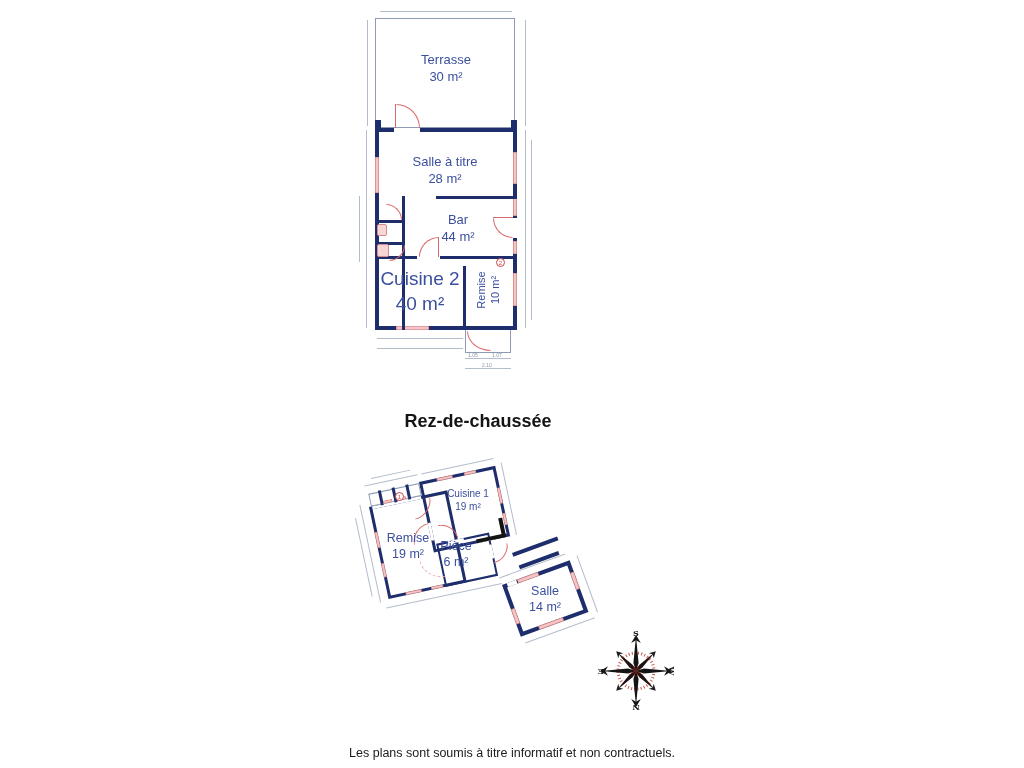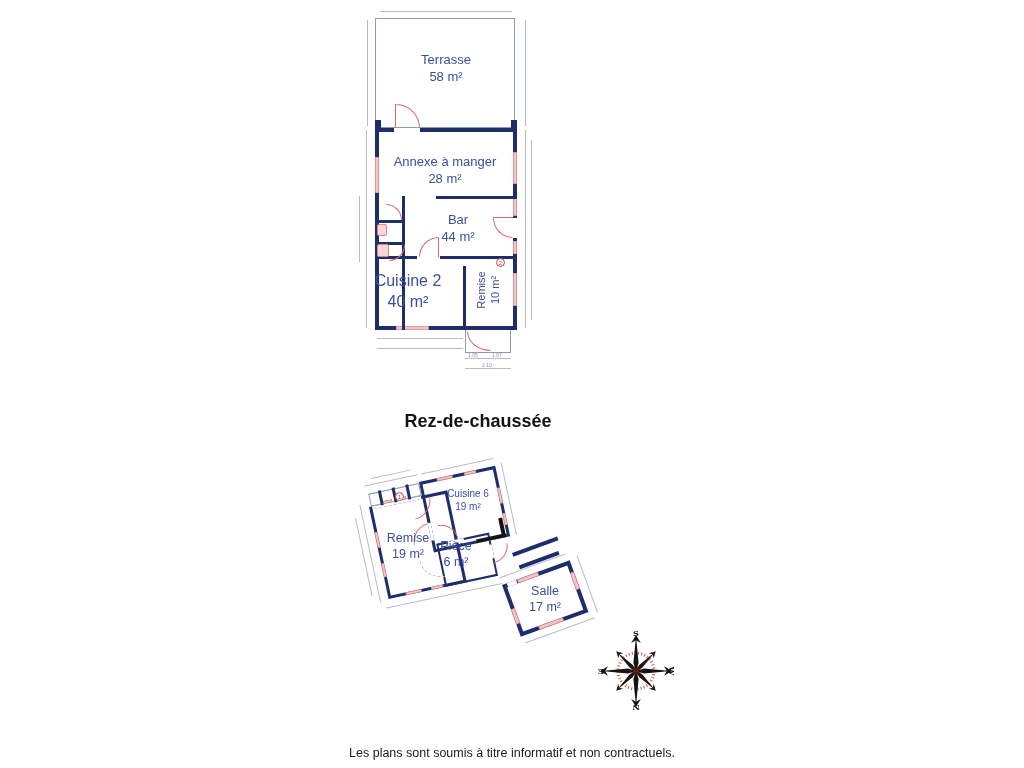--- a/index.html
+++ b/index.html
@@ -89,31 +89,31 @@
   <div class="dimh" style="left:465px;top:358px;width:46px;"></div>
   <div class="dimh" style="left:465px;top:368px;width:46px;"></div>
   <span class="dimt" style="left:468px;top:353px;">1.05</span>
   <span class="dimt" style="left:492px;top:353px;">1.07</span>
   <span class="dimt" style="left:482px;top:363px;">2.10</span>
 
   <div class="marker" style="left:496px;top:258px;">2</div>
 
   <div class="lbl" style="left:446px;top:69px;font-size:13px;">
     <div>Terrasse</div>
-    <div>58 m²</div>
+    <div>30 m²</div>
   </div>
   <div class="lbl" style="left:445px;top:171px;font-size:13px;">
-    <div>Annexe à manger</div>
+    <div>Salle à titre</div>
     <div>28 m²</div>
   </div>
   <div class="lbl" style="left:458px;top:229px;font-size:13px;">
     <div>Bar</div>
     <div>44 m²</div>
   </div>
-  <div class="lbl" style="left:408px;top:292px;font-size:16px;">
+  <div class="lbl" style="left:420px;top:292px;font-size:19px;">
     <div>Cuisine 2</div>
     <div>40 m²</div>
   </div>
   <div class="lbl" style="left:488px;top:290px;font-size:11px;transform:translate(-50%,-50%) rotate(-90deg);">
     <div>Remise</div>
     <div>10 m²</div>
   </div>
 </div>
 
 <div class="title" style="left:478px;top:421px;">Rez-de-chaussée</div>
@@ -176,34 +176,34 @@
   <div class="win" style="left:68px;top:12px;width:4px;height:18px;"></div>
   <div class="win" style="left:20px;top:51px;width:26px;height:4px;"></div>
   <div class="dimv" style="left:80px;top:-2px;height:60px;"></div>
   <div class="dimh" style="left:2px;top:62px;width:74px;"></div>
   <div class="dimh" style="left:0;top:-8px;width:70px;"></div>
 </div>
 
 <div class="marker" style="left:395px;top:492px;">1</div>
 
 <div class="lbl" style="left:468px;top:500px;font-size:10px;">
-  <div>Cuisine 6</div>
+  <div>Cuisine 1</div>
   <div>19 m²</div>
 </div>
 <div class="lbl" style="left:408px;top:546px;font-size:12.5px;">
   <div>Remise</div>
   <div>19 m²</div>
 </div>
 <div class="lbl" style="left:456px;top:554px;font-size:12.5px;">
   <div>Pièce</div>
   <div>6 m²</div>
 </div>
 <div class="lbl" style="left:545px;top:599px;font-size:12.5px;">
   <div>Salle</div>
-  <div>17 m²</div>
+  <div>14 m²</div>
 </div>
 
 <svg style="position:absolute;left:594px;top:629px;" width="84" height="84" viewBox="0 0 84 84">
   <circle cx="42" cy="42" r="18" fill="none" stroke="#c0392b" stroke-width="3" stroke-dasharray="1 2.2" opacity="0.85"></circle>
   <g fill="#c0392b" transform="rotate(45 42 42)">
     <path d="M42 18 L44.3 40 L42 42 L39.7 40 Z M42 66 L44.3 44 L42 42 L39.7 44 Z M18 42 L40 39.7 L42 42 L40 44.3 Z M66 42 L44 39.7 L42 42 L44 44.3 Z"></path>
   </g>
   <g fill="#141414">
     <g>
         <path d="M42 7 L44.6 34 L42 42 L39.4 34 Z"></path>

